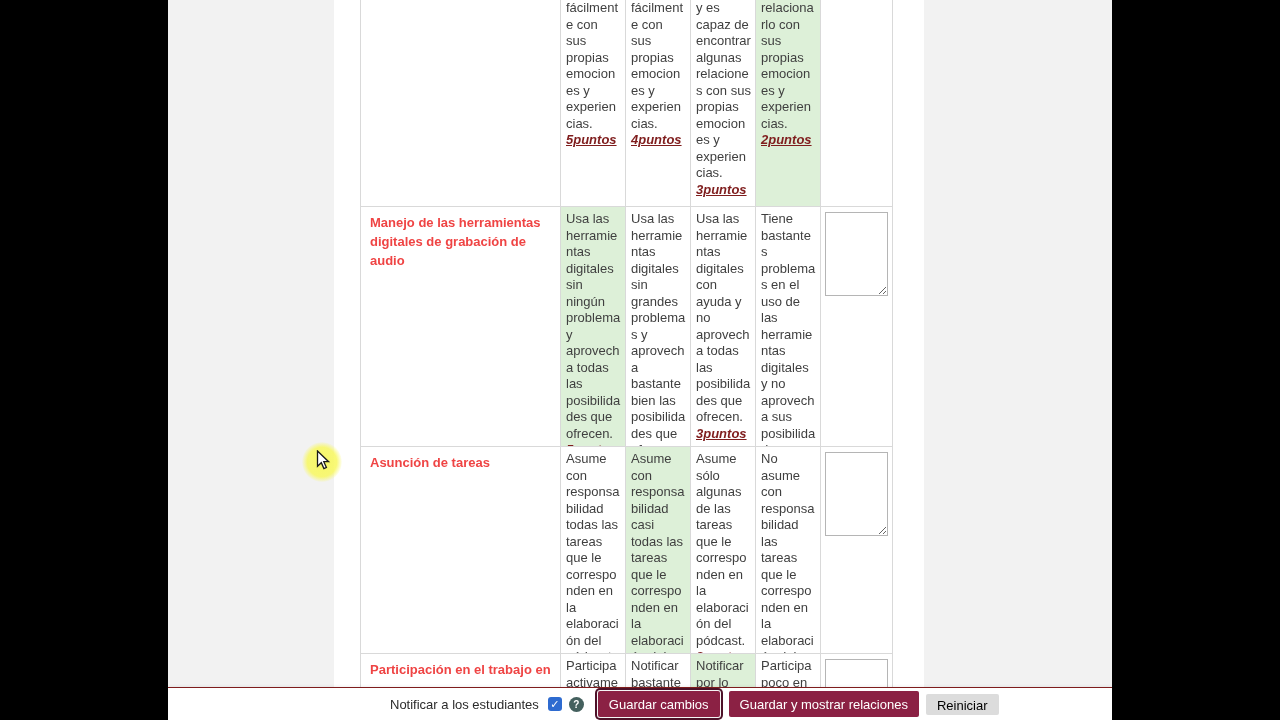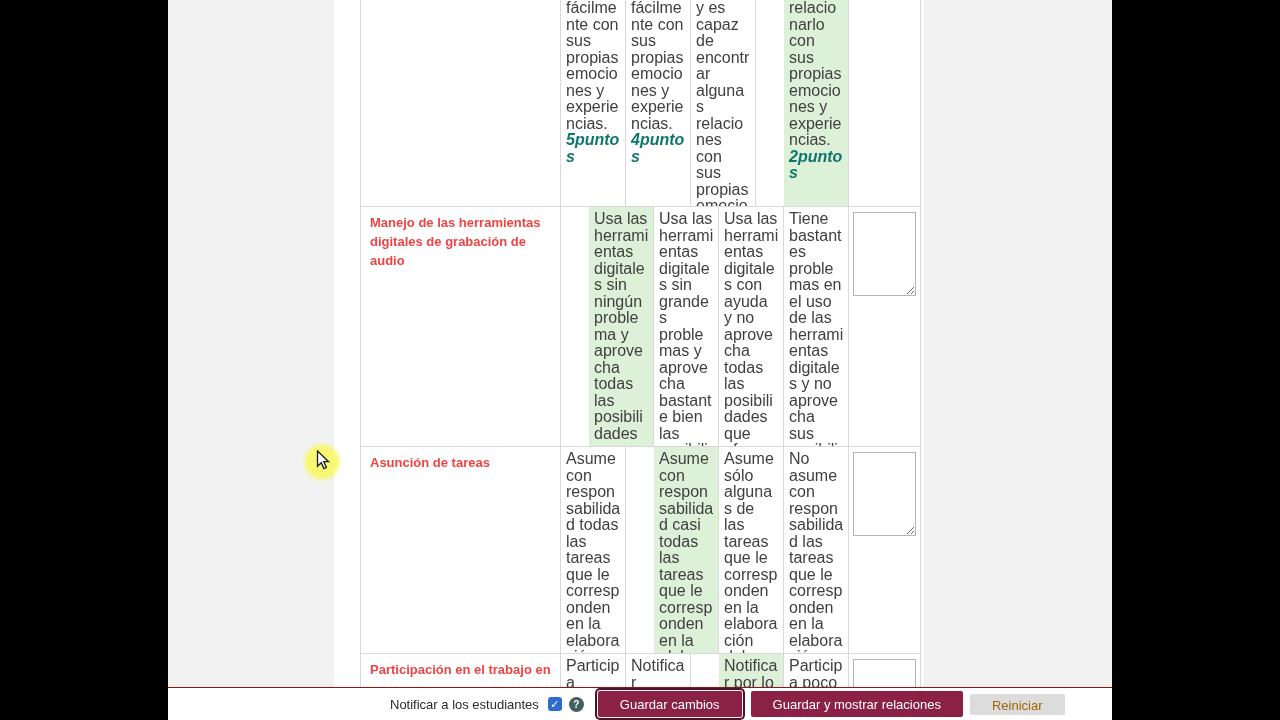--- a/index.html
+++ b/index.html
@@ -33,27 +33,27 @@
   .r2 { height: 207px; }
   .r3 { height: 226px; }
   .cell { border-right: 1px solid #d9d9d9; overflow: hidden; }
   .crit {
     width: 200px; padding: 6px 9px;
     font-size: 13px; font-weight: 600; color: #ef4444;
     line-height: 19px;
   }
   .lvl {
     width: 65px; padding: 4px 4px 10px 5px;
-    font-size: 16px; color: #3f3f3f;
+    font-size: 13px; color: #3f3f3f;
     line-height: 16.5px;
     overflow-wrap: anywhere;
     cursor: pointer;
   }
-  .lvl.sel { background: #ddf0d8; margin-left: 28px; }
-  .lvl-pts { font-weight: bold; font-style: italic; color: #0f766e; }
+  .lvl.sel { background: #ddf0d8; }
+  .lvl-pts { font-weight: bold; font-style: italic; color: #7f1d1d; text-decoration: underline; }
   .r0 .lvl-text-wrap { margin-top: -4px; }
   .rem { width: 72px; padding: 5px 0 0 4px; }
   .rem-ta {
     width: 63px; height: 84px;
     border: 1px solid #b5b5b5;
     background: #fff;
     resize: both;
     font-family: inherit;
   }
   
@@ -77,27 +77,27 @@
   }
   .help-icon {
     width: 15px; height: 15px;
     background: #44605e; border-radius: 50%;
     color: #fff; font-size: 10px; font-weight: bold; line-height: 15px;
     text-align: center; flex: 0 0 auto;
     margin-right: 5px;
   }
   .btn {
     font-size: 13px; font-family: inherit;
-    padding: 4px 22px; height: 26px;
+    padding: 4px 11px; height: 26px;
     border: none; border-radius: 2px;
     white-space: nowrap; cursor: pointer;
   }
   .btn.primary { background: #8b2144; color: #fff; }
   .btn.focused { box-shadow: 0 0 0 1px #f5f5f5, 0 0 0 3px #4d1128; margin: 0 2px; }
-  .btn.gray { background: #dcdcdc; color: #a16207; height: 21px; }
+  .btn.gray { background: #dcdcdc; color: #000000; height: 21px; }
   
   .cursor-glow {
     position: absolute; left: 134px; top: 442px;
     width: 40px; height: 40px; border-radius: 50%;
     background: radial-gradient(circle,
       rgba(248,248,96,0.95) 0%,
       rgba(248,248,96,0.85) 52%,
       rgba(248,248,96,0) 72%);
     z-index: 20;
     pointer-events: none;

